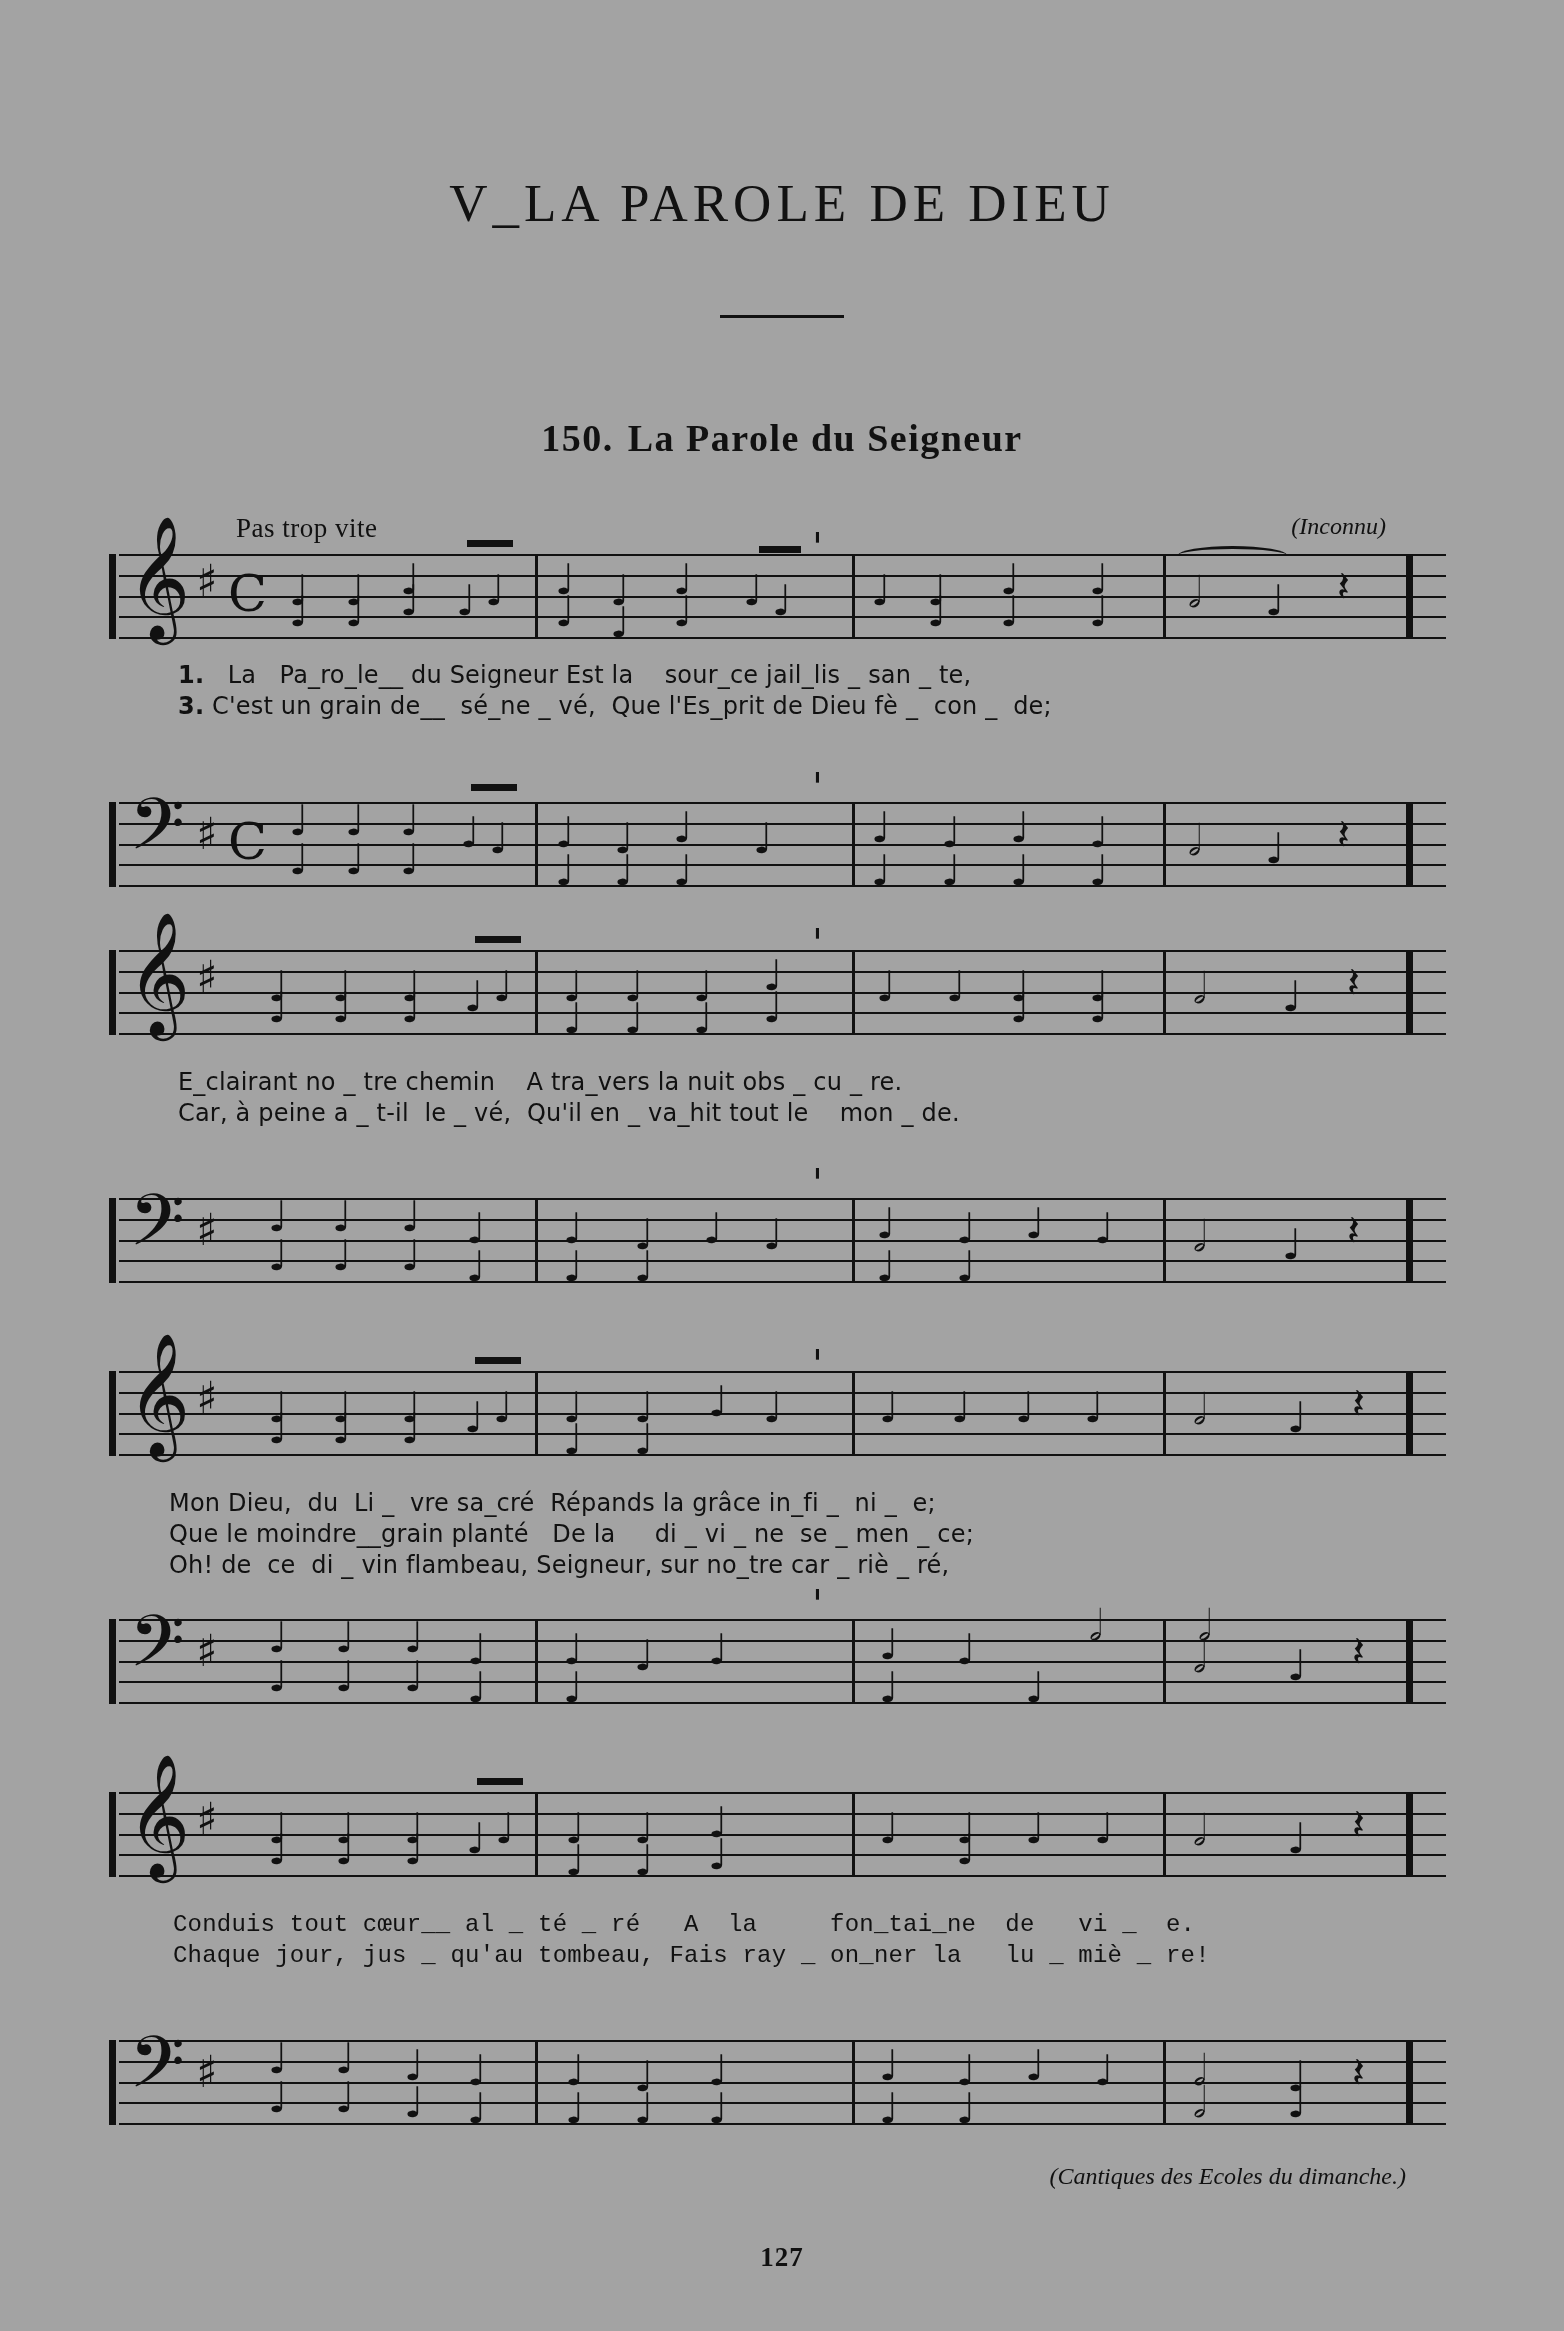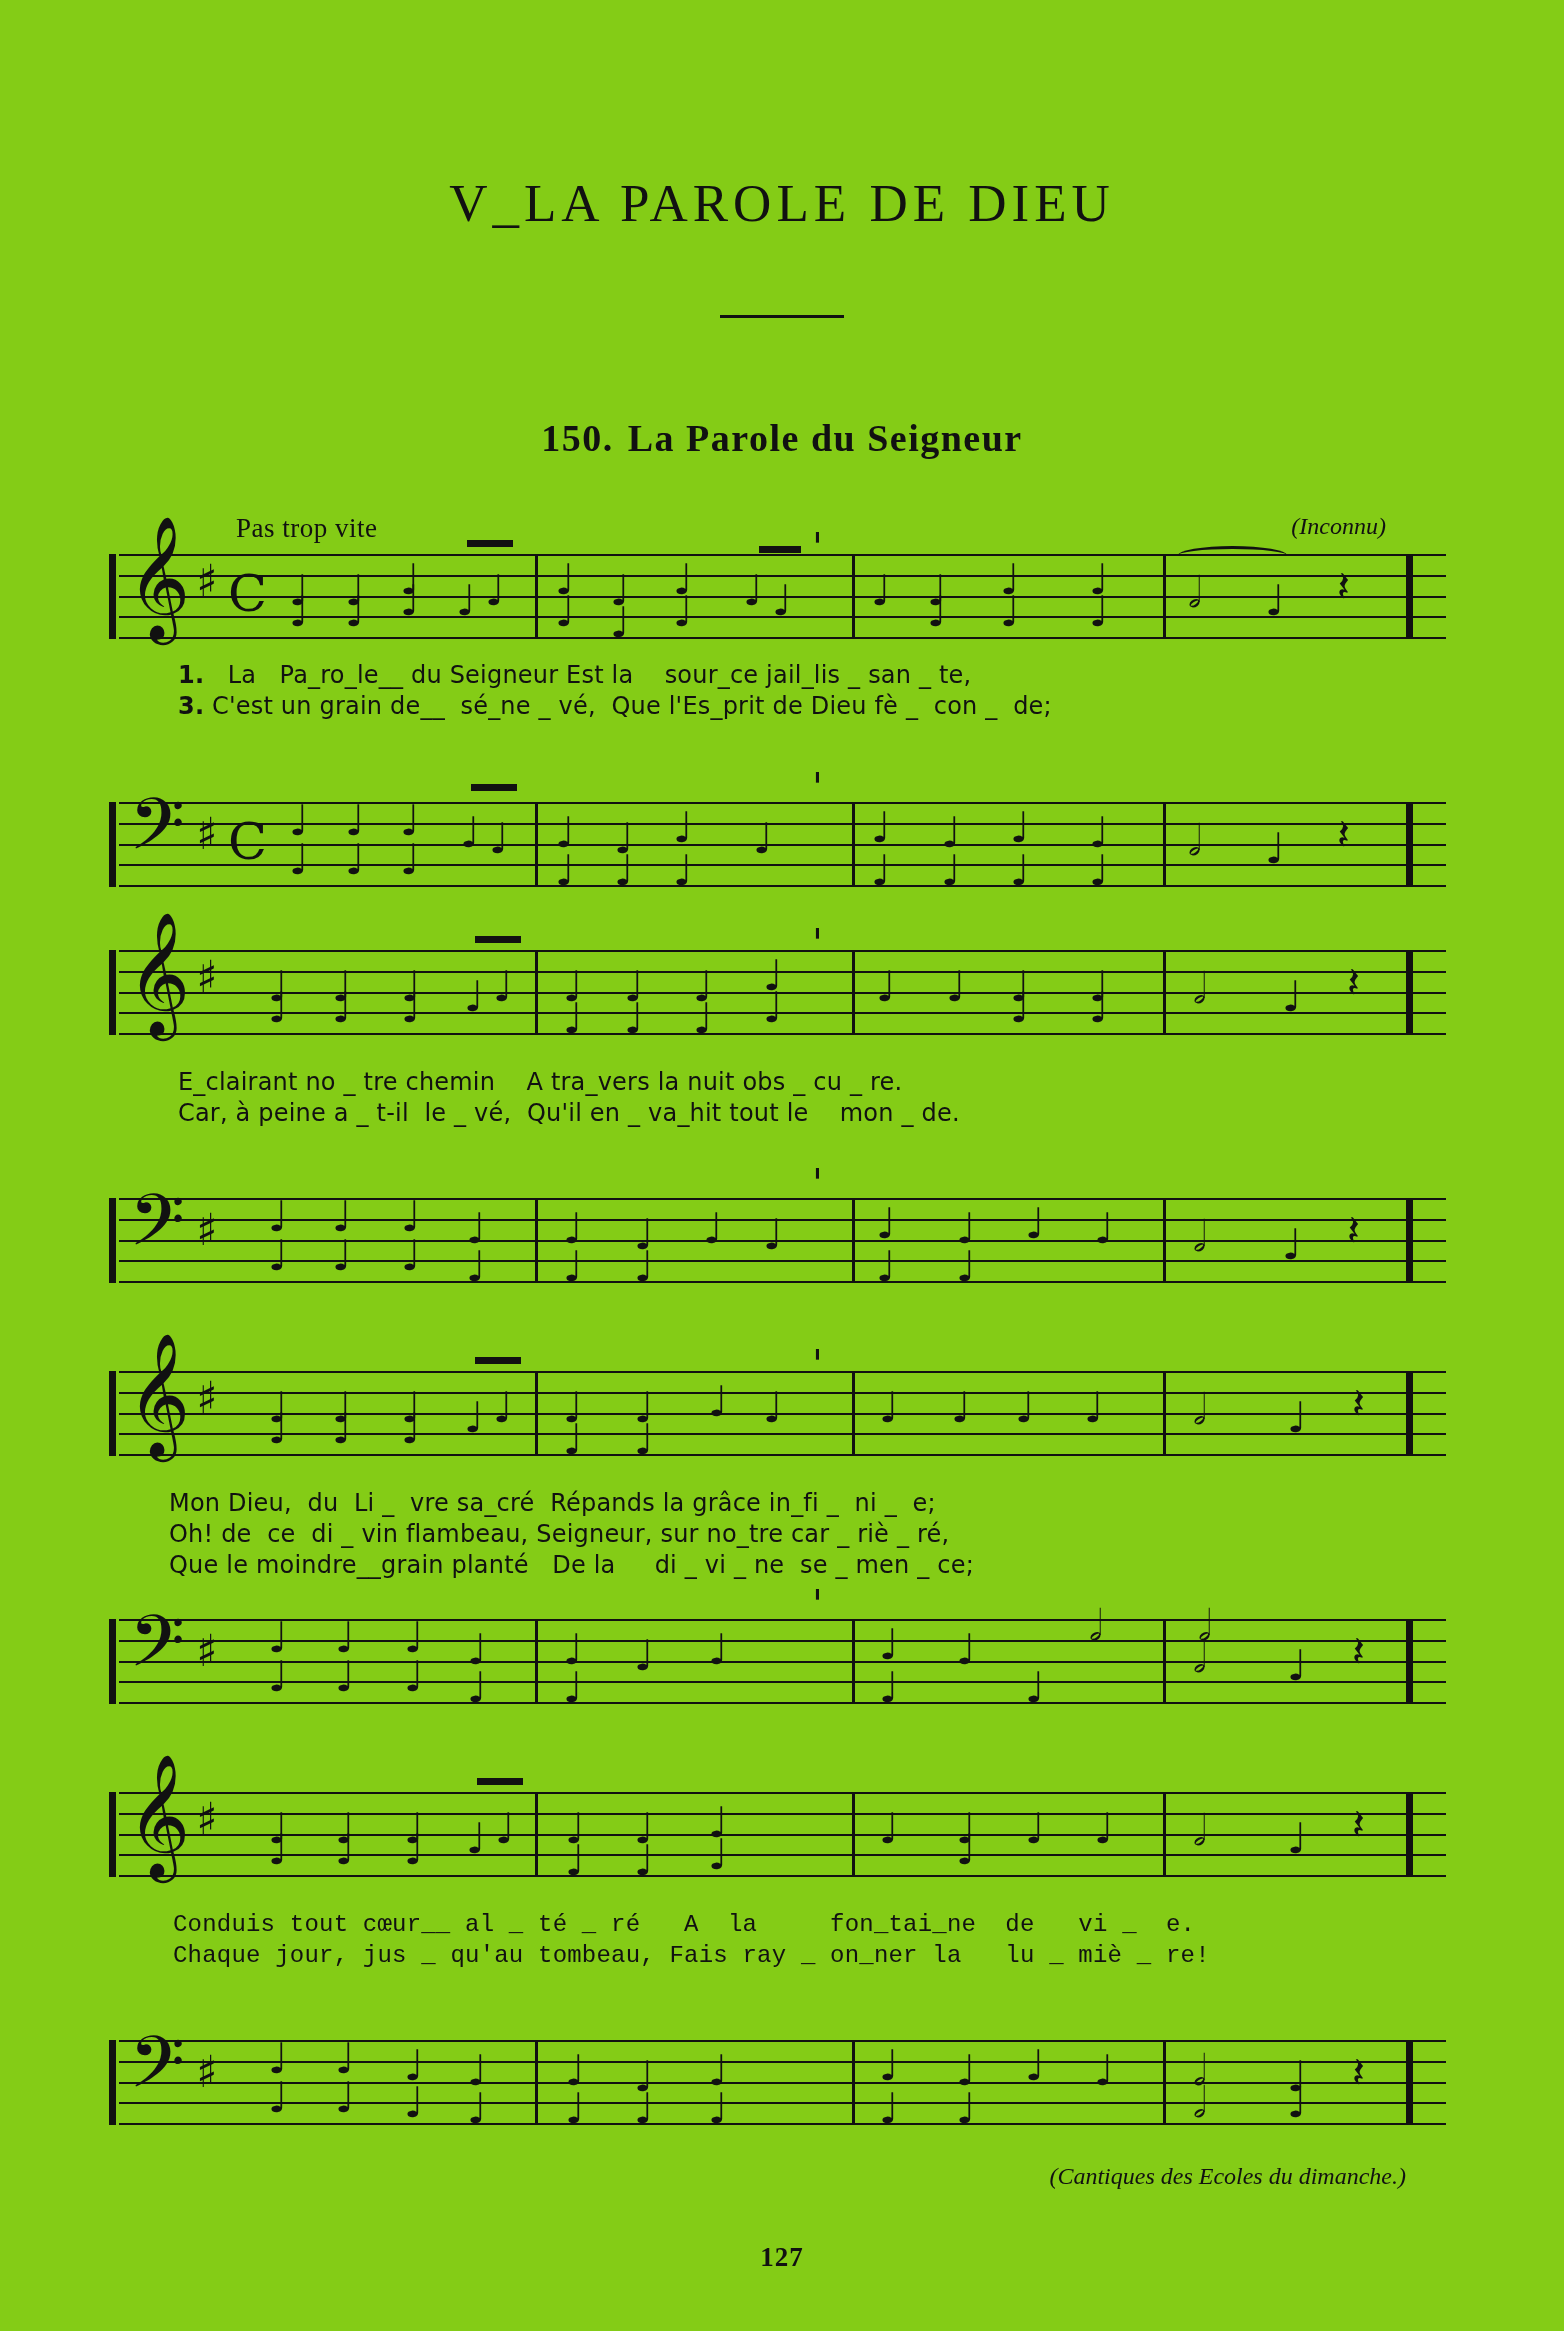--- a/index.html
+++ b/index.html
@@ -11,21 +11,21 @@
     width: 1564px;
     height: 2332px;
     position: relative;
     font-family: "Liberation Serif", serif;
     color: #111111;
     overflow: hidden;
   }
   .page {
     position: absolute;
     inset: 0;
-    background: #84cc16;
+    background: #a3a3a3;
   }
 
   
   .section-title {
     position: absolute;
     top: 173px;
     left: 0;
     width: 100%;
     text-align: center;
     font-size: 53px;
@@ -478,22 +478,22 @@
 
       <div class="note" style="left:1074px; top:18px;">𝅗𝅥</div>
       <div class="note" style="left:1168px; top:26px;">♩</div>
       <div class="note" style="left:1233px; top:12px;">𝄽</div>
 
       <div class="barline heavy" style="left:1287px;"></div>
     </div>
 
     <div class="lyrics" style="top:117px; left:50px;">
       <span class="lyric-line"><span>Mon Dieu,  du  Li _  vre sa_cré  Répands la grâce in_fi _  ni _  e;</span></span>
+      <span class="lyric-line"><span>Que le moindre__grain planté   De la     di _ vi _ ne  se _ men _ ce;</span></span>
       <span class="lyric-line"><span>Oh! de  ce  di _ vin flambeau, Seigneur, sur no_tre car _ riè _ ré,</span></span>
-      <span class="lyric-line"><span>Que le moindre__grain planté   De la     di _ vi _ ne  se _ men _ ce;</span></span>
     </div>
 
     <div class="staff" style="position:absolute; top:248px; left:0; right:0;">
       <div class="lines">
           <i></i>
           <i></i>
           <i></i>
           <i></i>
           <i></i>
         </div>

